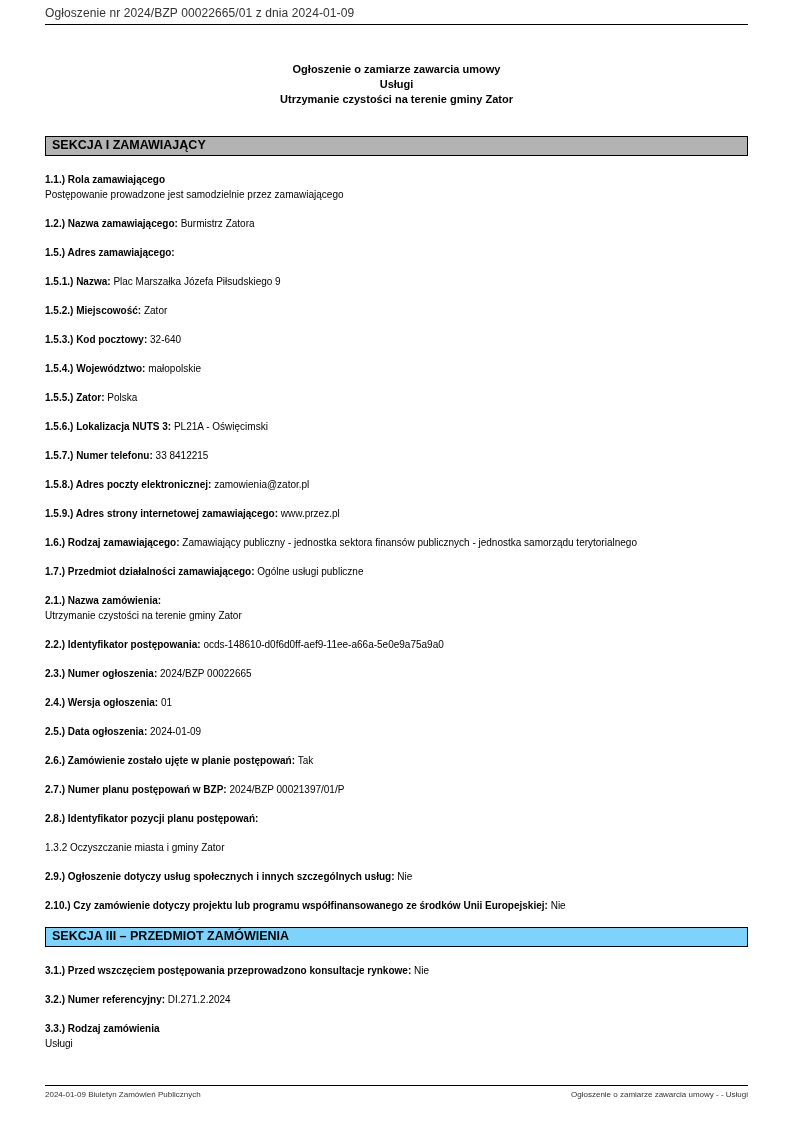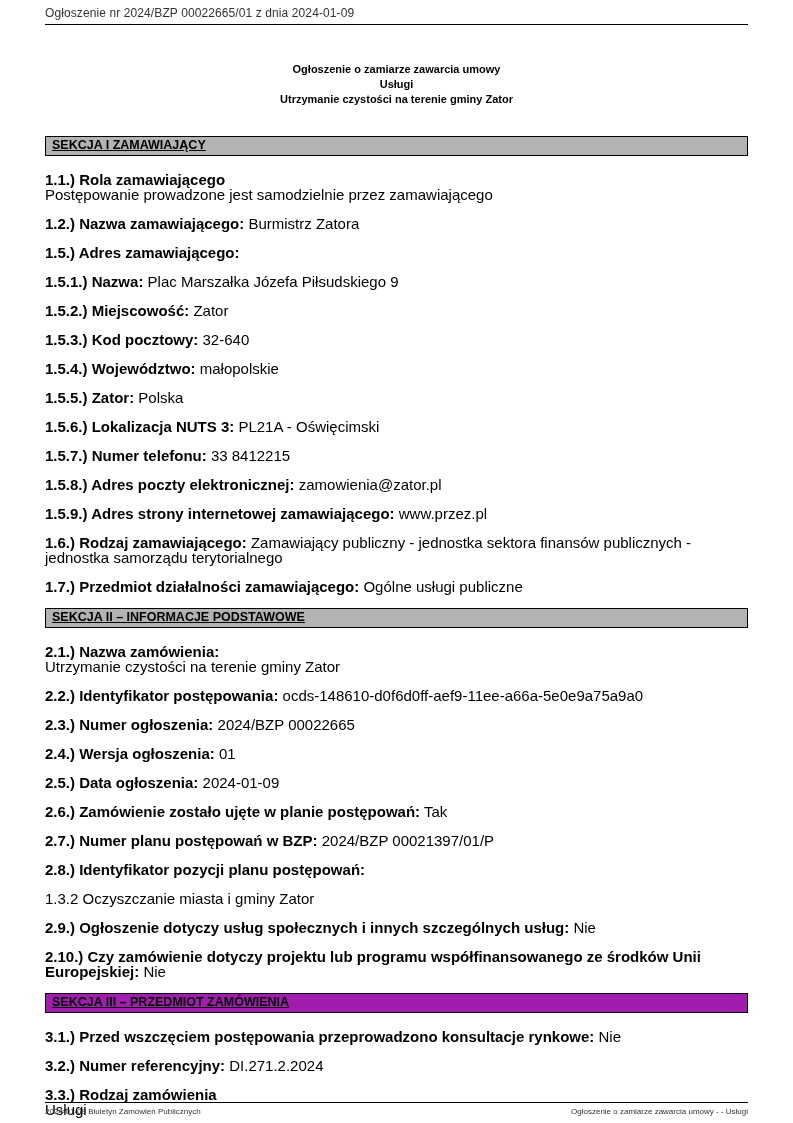--- a/index.html
+++ b/index.html
@@ -36,37 +36,36 @@
   }
   .section-bar {
     margin-top: 9px;
     margin-bottom: 16px;
     border: 1.5px solid #000000;
     background: #b3b3b3;
     font-weight: bold;
     font-size: 12.5px;
     line-height: 15px;
     padding: 1px 6px 2px 6px;
-    text-decoration: underline;
   }
   .section-bar.first {
     margin-top: 29px;
   }
   .item {
-    font-size: 15px;
+    font-size: 10px;
     line-height: 15px;
     margin-bottom: 14px;
   }
   .item .lbl { font-weight: bold; }
   .item .val { font-weight: normal; }
   .doc-footer {
     position: absolute;
     left: 45px;
     right: 45px;
-    bottom: 7px;
+    bottom: 24px;
     border-top: 1px solid #000000;
     padding-top: 4px;
     display: flex;
     justify-content: space-between;
     font-size: 8px;
     color: #333333;
   }
 </style>
 </head>
 <body>
@@ -93,33 +92,32 @@
         <div class="item"><span class="lbl">1.5.2.) Miejscowość:</span> <span class="val">Zator</span></div>
         <div class="item"><span class="lbl">1.5.3.) Kod pocztowy:</span> <span class="val">32-640</span></div>
         <div class="item"><span class="lbl">1.5.4.) Województwo:</span> <span class="val">małopolskie</span></div>
         <div class="item"><span class="lbl">1.5.5.) Zator:</span> <span class="val">Polska</span></div>
         <div class="item"><span class="lbl">1.5.6.) Lokalizacja NUTS 3:</span> <span class="val">PL21A - Oświęcimski</span></div>
         <div class="item"><span class="lbl">1.5.7.) Numer telefonu:</span> <span class="val">33 8412215</span></div>
         <div class="item"><span class="lbl">1.5.8.) Adres poczty elektronicznej:</span> <span class="val">zamowienia@zator.pl</span></div>
         <div class="item"><span class="lbl">1.5.9.) Adres strony internetowej zamawiającego:</span> <span class="val">www.przez.pl</span></div>
         <div class="item"><span class="lbl">1.6.) Rodzaj zamawiającego:</span> <span class="val">Zamawiający publiczny - jednostka sektora finansów publicznych - jednostka samorządu terytorialnego</span></div>
         <div class="item"><span class="lbl">1.7.) Przedmiot działalności zamawiającego:</span> <span class="val">Ogólne usługi publiczne</span></div>
-        <div class="section-bar" style="background: rgb(179, 179, 179); border-color: rgb(0, 0, 0);">SEKCJA II – INFORMACJE PODSTAWOWE</div>
         <div class="item"><span class="lbl">2.1.) Nazwa zamówienia:</span><div class="val">Utrzymanie czystości na terenie gminy Zator</div></div>
         <div class="item"><span class="lbl">2.2.) Identyfikator postępowania:</span> <span class="val">ocds-148610-d0f6d0ff-aef9-11ee-a66a-5e0e9a75a9a0</span></div>
         <div class="item"><span class="lbl">2.3.) Numer ogłoszenia:</span> <span class="val">2024/BZP 00022665</span></div>
         <div class="item"><span class="lbl">2.4.) Wersja ogłoszenia:</span> <span class="val">01</span></div>
         <div class="item"><span class="lbl">2.5.) Data ogłoszenia:</span> <span class="val">2024-01-09</span></div>
         <div class="item"><span class="lbl">2.6.) Zamówienie zostało ujęte w planie postępowań:</span> <span class="val">Tak</span></div>
         <div class="item"><span class="lbl">2.7.) Numer planu postępowań w BZP:</span> <span class="val">2024/BZP 00021397/01/P</span></div>
         <div class="item"><span class="lbl">2.8.) Identyfikator pozycji planu postępowań:</span></div>
         <div class="item"><span class="val">1.3.2 Oczyszczanie miasta i gminy Zator</span></div>
         <div class="item"><span class="lbl">2.9.) Ogłoszenie dotyczy usług społecznych i innych szczególnych usług:</span> <span class="val">Nie</span></div>
         <div class="item"><span class="lbl">2.10.) Czy zamówienie dotyczy projektu lub programu współfinansowanego ze środków Unii Europejskiej:</span> <span class="val">Nie</span></div>
-        <div class="section-bar" style="background: #a21caf; border-color: rgb(0, 0, 0);">SEKCJA III – PRZEDMIOT ZAMÓWIENIA</div>
+        <div class="section-bar" style="background: #7dd3fc; border-color: rgb(0, 0, 0);">SEKCJA III – PRZEDMIOT ZAMÓWIENIA</div>
         <div class="item"><span class="lbl">3.1.) Przed wszczęciem postępowania przeprowadzono konsultacje rynkowe:</span> <span class="val">Nie</span></div>
         <div class="item"><span class="lbl">3.2.) Numer referencyjny:</span> <span class="val">DI.271.2.2024</span></div>
         <div class="item"><span class="lbl">3.3.) Rodzaj zamówienia</span><div class="val">Usługi</div></div>
       </div>
   </div>
 
   <div class="doc-footer">
     <span>2024-01-09 Biuletyn Zamówień Publicznych</span>
     <span>Ogłoszenie o zamiarze zawarcia umowy - - Usługi</span>
   </div>

